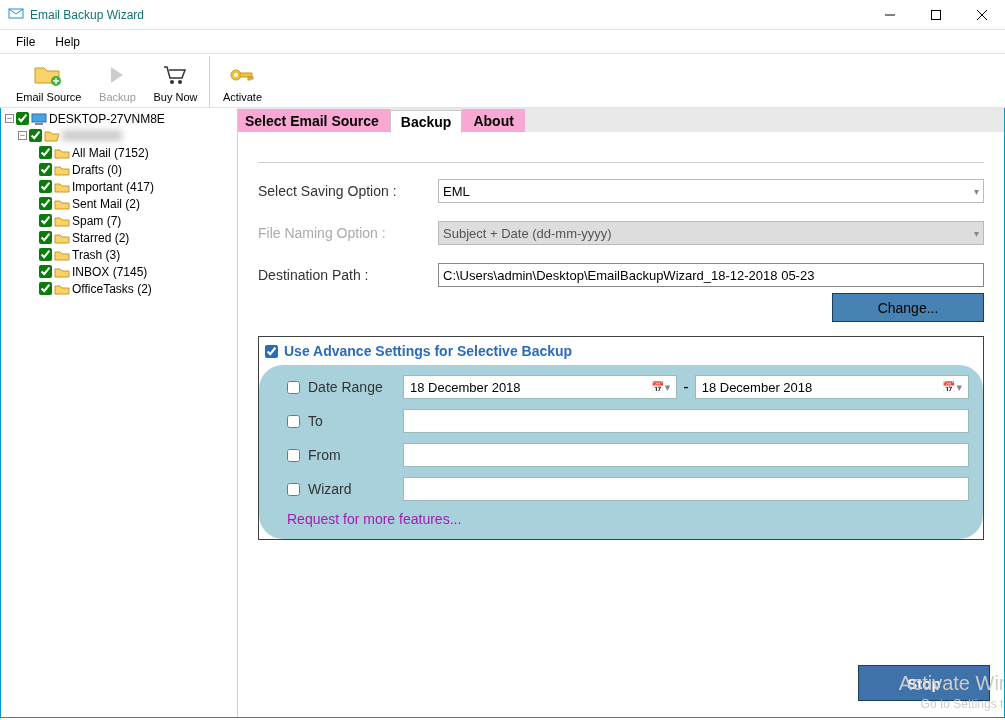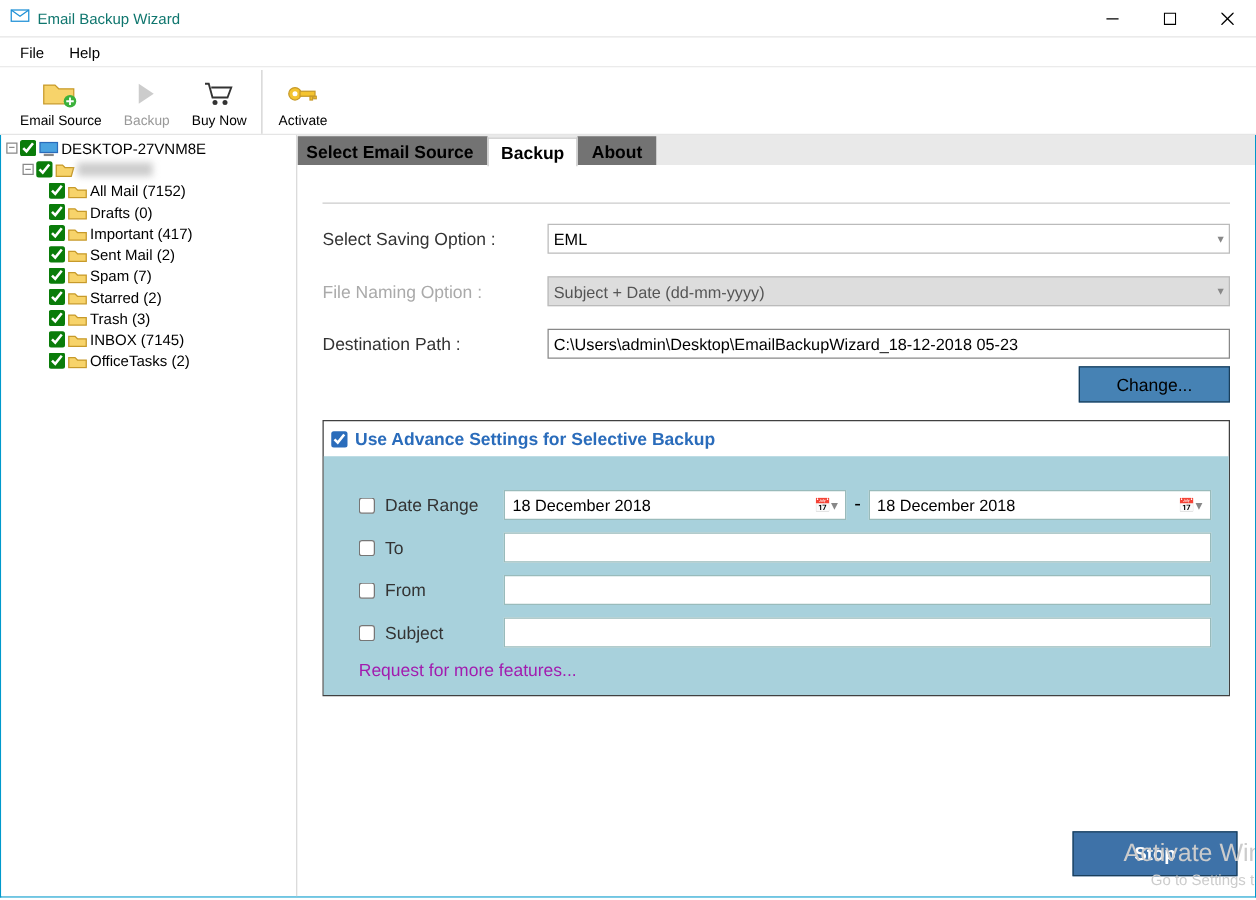--- a/index.html
+++ b/index.html
@@ -32,40 +32,40 @@
 .tree-row { display: flex; align-items: center; font-size: 12px; height: 17px; white-space: nowrap; }
 .tree-row .exp { width: 9px; height: 9px; border: 1px solid #888; display: inline-flex; align-items: center; justify-content: center; font-size: 9px; line-height: 7px; margin-right: 2px; color: #555; }
 .tree-row input[type=checkbox] { width: 13px; height: 13px; margin-right: 2px; accent-color: #0a7c0a; }
 .tree-row .t-icon { width: 16px; display: inline-flex; justify-content: center; margin-right: 2px; }
 .l0 { padding-left: 2px; }
 .l1 { padding-left: 15px; }
 .l2 { padding-left: 36px; }
 
 
 .tabs { height: 24px; display: flex; align-items: flex-end; background: #e9e9e9; font-size: 14px; font-weight: bold; }
-.tabs .tab { padding: 3px 10px; background: #737373; border: 1px solid transparent; border-bottom: none; }
+.tabs .tab { padding: 3px 10px; background: #f9a8d4; border: 1px solid transparent; border-bottom: none; }
 .tabs .tab.active { background: #fff; border-color: #c8c8c8; position: relative; top: 1px; }
 .tabs .tab.first { padding-left: 6px; }
 .content-body { flex: 1; padding: 10px 20px 10px 20px; position: relative; }
 
 
 .form-sep { border-top: 1px solid #ccc; margin: 20px 0 16px 0; }
 .form-row { display: flex; align-items: center; margin-bottom: 18px; }
 .form-label { width: 180px; text-align: left; font-size: 14px; color: #333; padding-right: 10px; }
 .form-label.dim { color: #aaa; }
 .select-box { flex: 1; height: 24px; border: 1px solid #bbb; background: #fff; font-size: 13px; padding: 2px 4px; display: flex; align-items: center; justify-content: space-between; }
 .select-box.dim { background: #ddd; color: #555; border-color: #bbb; }
 .text-input { flex: 1; height: 24px; border: 1px solid #888; background: #fff; font-size: 13px; padding: 2px 4px; }
-.change-btn { display: block; margin: 6px 0 0 auto; width: 121px; height: 29px; background: #4682b4; border: 1px solid #1a3f5c; color: #000; font-size: 14px; }
+.change-btn { display: block; margin: 6px 0 0 auto; width: 152px; height: 29px; background: #4682b4; border: 1px solid #1a3f5c; color: #000; font-size: 14px; }
 
 
 .adv-wrap { margin-top: 14px; border: 1px solid #404040; }
 .adv-title { display: flex; align-items: center; padding: 6px 6px; font-size: 14px; font-weight: bold; color: #2a6cbb; }
 .adv-title input { margin-right: 6px; accent-color: #2a6cbb; }
-.adv-body { background: #a8d1dc; padding: 27px 14px 10px 28px; }
+.adv-body { background: #a8d1dc; padding: 10px 14px 10px 28px; border-radius: 24px; }
 .adv-row { display: flex; align-items: center; margin-bottom: 10px; }
 .adv-row input[type=checkbox] { margin-right: 8px; }
 .adv-row .adv-label { width: 95px; font-size: 14px; color: #333; }
 .adv-input { flex: 1; height: 24px; background: #fff; border: 1px solid #9bb; padding: 2px 6px; font-size: 13px; display: flex; align-items: center; justify-content: space-between; }
 .date-dash { padding: 0 6px; }
 .adv-link { color: #a21caf; font-size: 14px; padding: 4px 0 2px 0; }
 
 
 .progress-wrap { margin-top: 10px; }
 .progress-label { font-size: 14px; display: flex; align-items: center; }
@@ -330,21 +330,21 @@
             <span class="adv-label">To</span>
             <input class="adv-input" style="">
           </div>
           <div class="adv-row">
             <input type="checkbox" style="">
             <span class="adv-label">From</span>
             <input class="adv-input" style="">
           </div>
           <div class="adv-row" style="margin-bottom:6px;">
             <input type="checkbox" style="">
-            <span class="adv-label">Subject</span>
+            <span class="adv-label">Wizard</span>
             <input class="adv-input" style="">
           </div>
           <div class="adv-link">Request for more features...</div>
         </div>
       </div>
 
 
       <button class="stop-btn">Stop</button>
 
       <div class="watermark">Activate Win</div>

